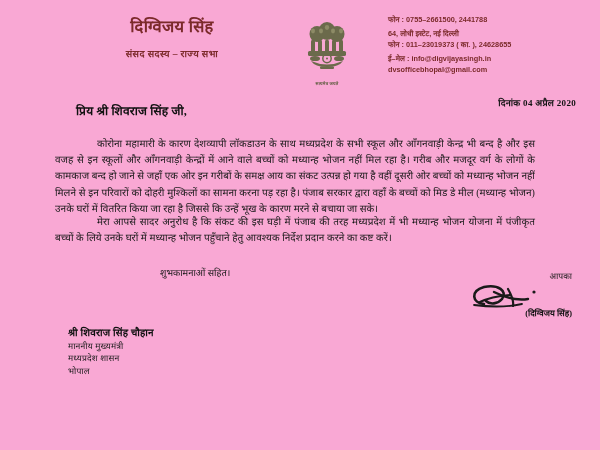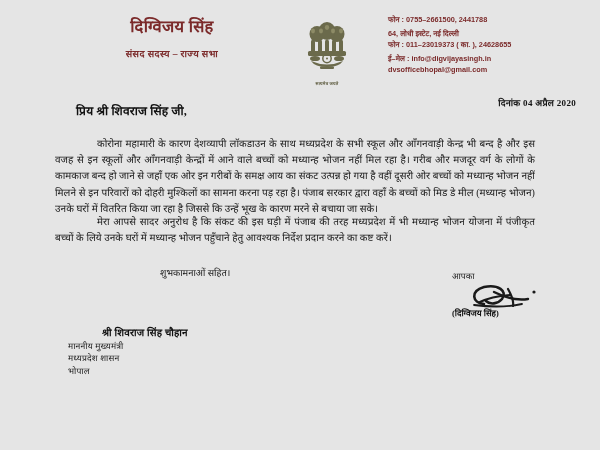--- a/index.html
+++ b/index.html
@@ -13,21 +13,21 @@
     height: 450px;
     overflow: hidden;
     font-family: "Liberation Serif", "DejaVu Serif", serif;
     color: #1a1a1a;
     position: relative;
   }
 
   .page {
     position: absolute;
     inset: 0;
-    background: #e5e5e5;
+    background: #f9a8d4;
   }
 
   
   .letterhead {
     position: absolute;
     left: 0; right: 0;
     top: 14px;
     height: 84px;
   }
 
@@ -128,21 +128,21 @@
     font-size: 9.4px;
     color: #181818;
   }
 
   
   .sign-block {
     position: absolute;
     left: 452px;
     top: 270px;
     width: 120px;
-    text-align: left;
+    text-align: right;
   }
   .sign-yours {
     font-size: 8.6px;
     color: #171717;
     margin-bottom: 1px;
   }
   .sign-mark {
     height: 30px;
     margin: 0 auto;
     width: 96px;
@@ -160,21 +160,20 @@
     position: absolute;
     left: 68px;
     top: 326px;
     line-height: 1.42;
   }
   .rcp-name {
     font-size: 10px;
     font-weight: bold;
     color: #111;
     letter-spacing: 0.2px;
-    margin-left: 34px;
   }
   .rcp-line {
     font-size: 8.6px;
     color: #1b1b1b;
     letter-spacing: 0.2px;
   }
 </style>
 </head>
 <body>
 

